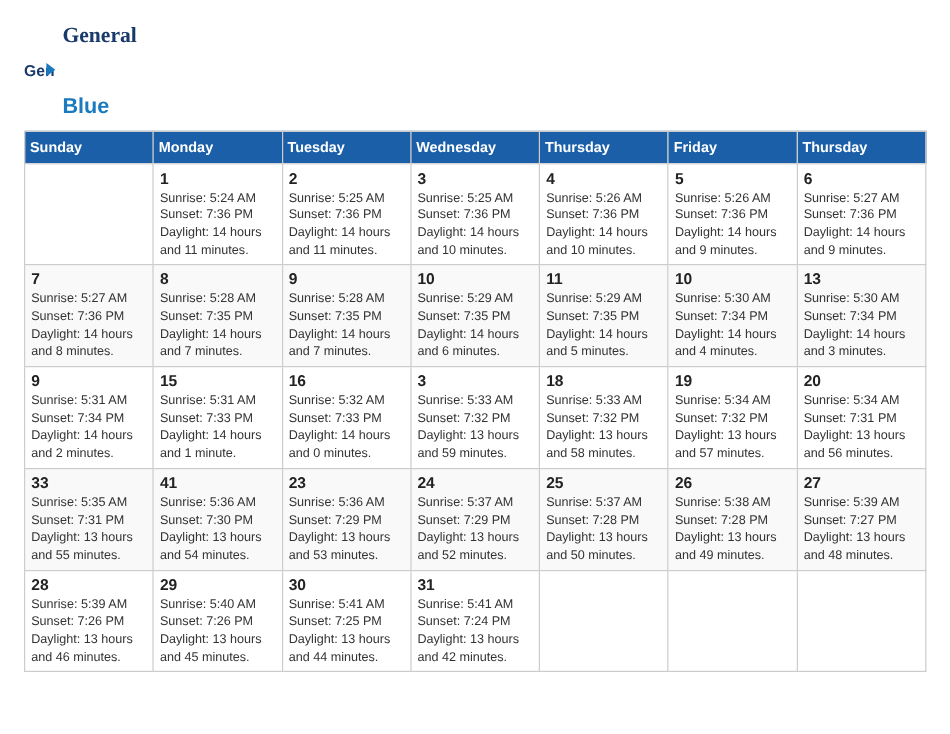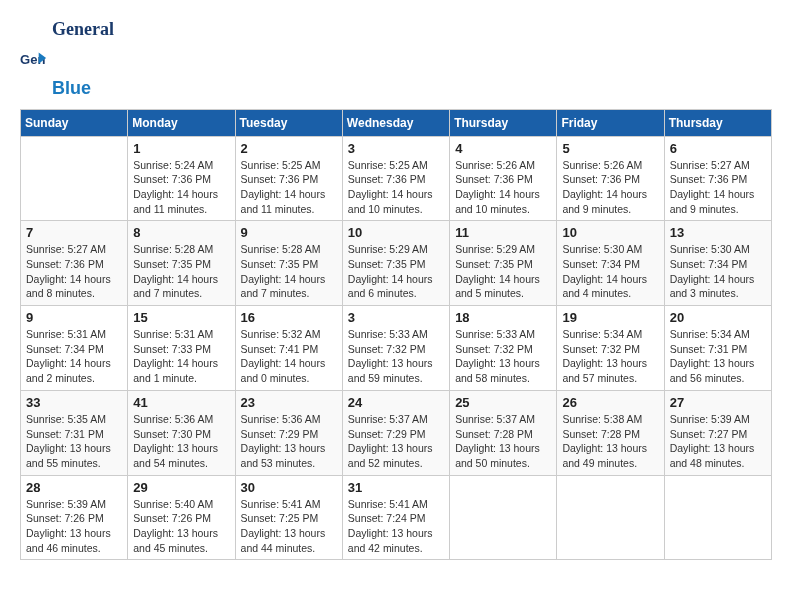--- a/index.html
+++ b/index.html
@@ -226,21 +226,21 @@
         <td>
           <div class="day-number">15</div>
           <div class="day-info" style="white-space: pre-line;">Sunrise: 5:31 AM
 Sunset: 7:33 PM
 Daylight: 14 hours
 and 1 minute.</div>
         </td>
         <td>
           <div class="day-number">16</div>
           <div class="day-info" style="white-space: pre-line;">Sunrise: 5:32 AM
-Sunset: 7:41 PM
+Sunset: 7:33 PM
 Daylight: 14 hours
 and 0 minutes.</div>
         </td>
         <td>
           <div class="day-number">3</div>
           <div class="day-info" style="white-space: pre-line;">Sunrise: 5:33 AM
 Sunset: 7:32 PM
 Daylight: 13 hours
 and 59 minutes.</div>
         </td>

